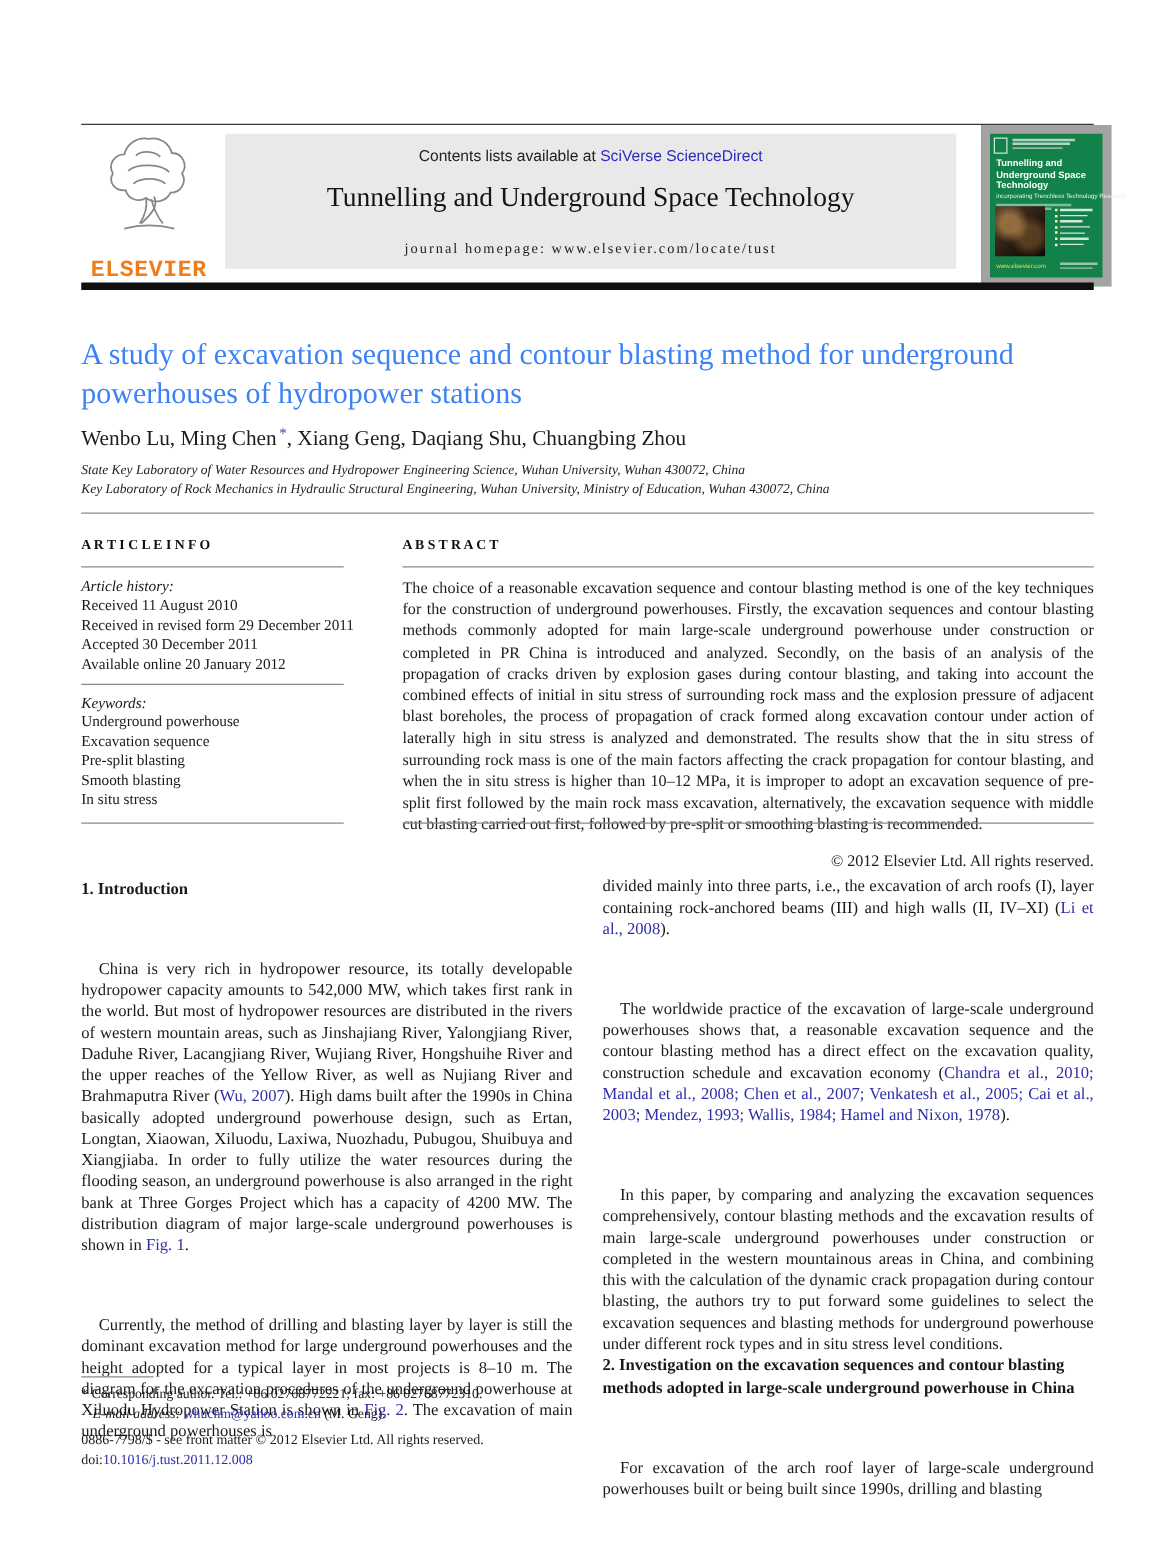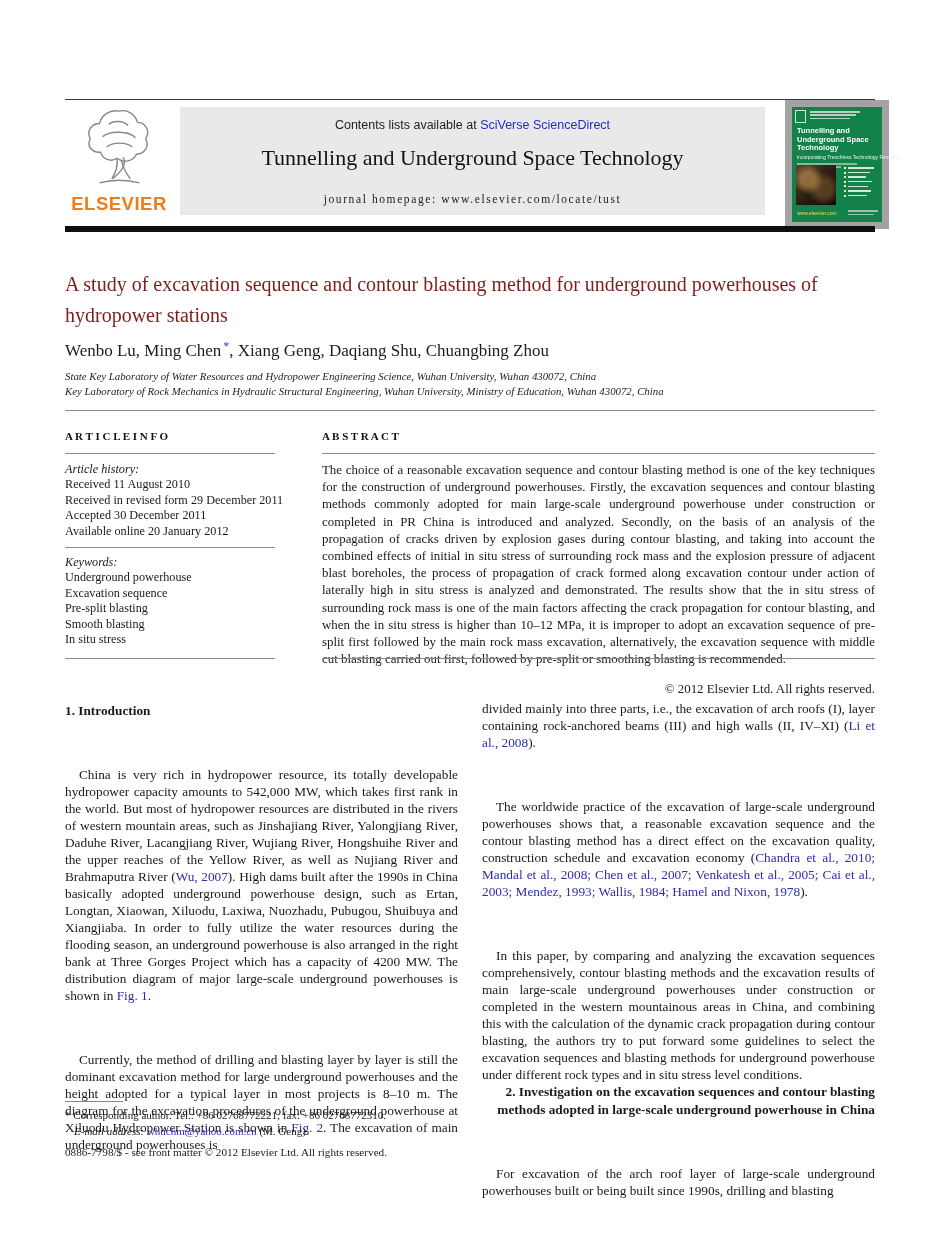--- a/index.html
+++ b/index.html
@@ -7,22 +7,22 @@
         font-family:"Liberation Serif",serif;color:#1a1a1a;}
   .abs{position:absolute;}
   .lnk{color:#2e2ea8;}
   .it{font-style:italic;}
   
   .citation{top:66px;left:65px;width:810px;text-align:center;font-size:11.5px;color:#2a2aa2;}
   .rule{background:#3a3a3a;height:1px;}
   .grayrule{background:#8a8a8a;height:1px;}
   
   .logo-block{top:106px;left:65px;width:108px;height:110px;text-align:center;}
-  .elsevier-word{font-size:18.5px;font-weight:bold;color:#f07c1a;letter-spacing:.5px;margin-top:1px;
-                 font-family:Liberation Sans, sans-serif;}
+  .elsevier-word{font-size:18.5px;font-weight:bold;color:#f07c1a;letter-spacing:.5px;margin-top:13px;
+                 font-family:Liberation Mono, monospace;}
   .graybox{top:107px;left:180px;width:585px;height:108px;background:#e9e9e9;}
   .contents-line{position:absolute;top:11px;left:0;width:100%;text-align:center;font-size:12.5px;
                  color:#222;font-family:"Liberation Sans",sans-serif;}
   .contents-line .lnk{color:#2b2bc0;}
   .mast-title{position:absolute;top:38px;left:0;width:100%;text-align:center;font-size:22px;color:#141414;}
   .homepage-line{position:absolute;bottom:10px;left:0;width:100%;text-align:center;font-size:11.5px;
                  letter-spacing:1.6px;color:#222;font-family:Liberation Serif, serif;}
   
   .cover{top:100px;left:785px;width:90px;height:115px;background:#12814a;border:7px solid #a3a3a3;
          font-family:"Liberation Sans",sans-serif;}
@@ -40,21 +40,21 @@
                  linear-gradient(135deg,#59402a,#241810 60%,#0d0906);}
   .cover-bullets{position:absolute;right:4px;top:60px;width:34px;}
   .bul{display:flex;align-items:center;margin-bottom:2.6px;}
   .bul i{display:block;width:2px;height:2px;background:#f2f7a8;margin-right:2px;}
   .bul b{display:block;height:1.4px;background:#e9f3ea;opacity:.9;}
   .cover-web{position:absolute;left:5px;bottom:6px;font-size:5px;color:#ffd95e;}
   .cover-botlines{position:absolute;right:4px;bottom:5px;width:30px;}
   
   .blackbar{top:226px;left:65px;width:810px;height:6px;background:#0f0f0f;}
   
-  .art-title{top:269px;left:65px;width:810px;font-size:20px;line-height:31px;color:#7f1d1d;}
+  .art-title{top:269px;left:65px;width:810px;font-size:24px;line-height:31px;color:#3b82f6;}
   .authors{top:339px;left:65px;width:810px;font-size:17px;color:#1c1c1c;}
   .star{color:#3a3ab4;font-size:12px;vertical-align:6px;margin-left:2px;}
   .affils{top:369px;left:65px;width:810px;font-size:10.8px;line-height:14.5px;font-style:italic;color:#222;}
   
   .midrule{top:410px;left:65px;width:810px;}
   .blk-header{font-size:11px;font-weight:600;color:#111;}
   .info-header{top:430px;left:65px;}
   .abs-header{top:430px;left:322px;}
   .info-underrule{top:453px;left:65px;width:210px;}
   .abs-underrule{top:453px;left:322px;width:553px;}
@@ -65,21 +65,21 @@
   .copyright{text-align:right;margin-top:13px;}
   .bot-rule-l{top:658px;left:65px;width:210px;}
   .bot-rule-r{top:658px;left:322px;width:553px;}
   
   .col{font-size:13.3px;line-height:17px;text-align:justify;}
   .col-left{top:702px;left:65px;width:393px;}
   .col-right{top:700px;left:482px;width:393px;}
   .col p{margin:0;}
   .col p.ind{text-indent:14px;margin-top:47px;}
   .bhead{font-weight:bold;text-align:left;margin:0 0 17px 0;}
-  .bhead2{font-weight:bold;text-align:right;margin:15px 0 15px 0;line-height:17.5px;}
+  .bhead2{font-weight:bold;text-align:left;margin:15px 0 15px 0;line-height:17.5px;}
   
   .footnote{top:1101px;left:65px;width:393px;font-size:11px;line-height:15.5px;text-align:left;}
   .fn-rule{width:58px;margin-bottom:6px;}
   .fn2{padding-left:9px;}
   .footer{top:1145px;left:65px;width:520px;font-size:11.2px;line-height:15.5px;}
 </style>
 </head>
 <body>
 
 <div class="page">
@@ -223,15 +223,18 @@
   </div>
 
   <div class="abs footnote">
     <div class="grayrule fn-rule"></div>
     <div>* Corresponding author. Tel.: +86 02768772221; fax: +86 02768772310.</div>
     <div class="fn2"><span class="it">E-mail address: </span><span class="lnk">whuchm@yahoo.com.cn</span><span> (M. Geng).</span></div>
   </div>
 
   <div class="abs footer">
     <div>0886-7798/$ - see front matter © 2012 Elsevier Ltd. All rights reserved.</div>
+    <div>
+      <span>doi:</span><span class="lnk">10.1016/j.tust.2011.12.008</span>
+    </div>
   </div>
 
 </div>
 
 </body></html>

